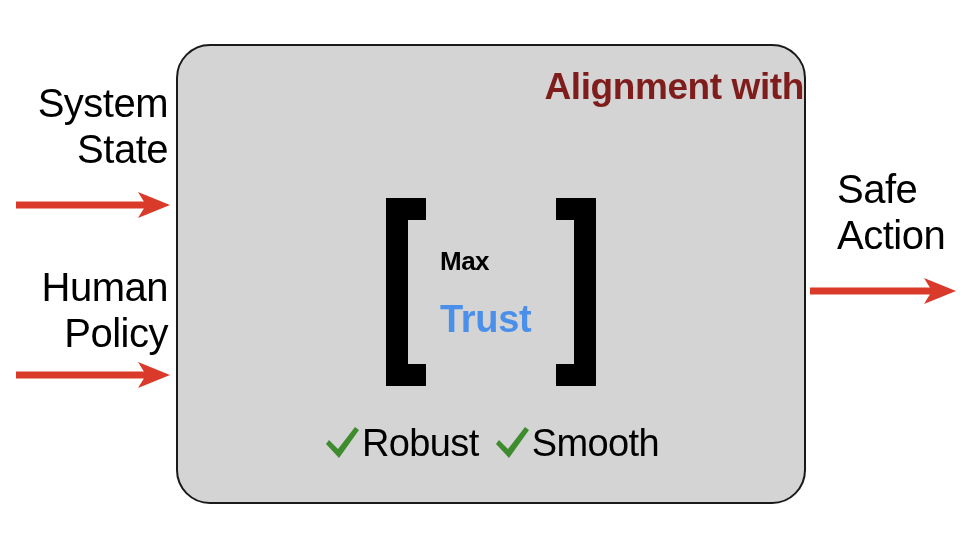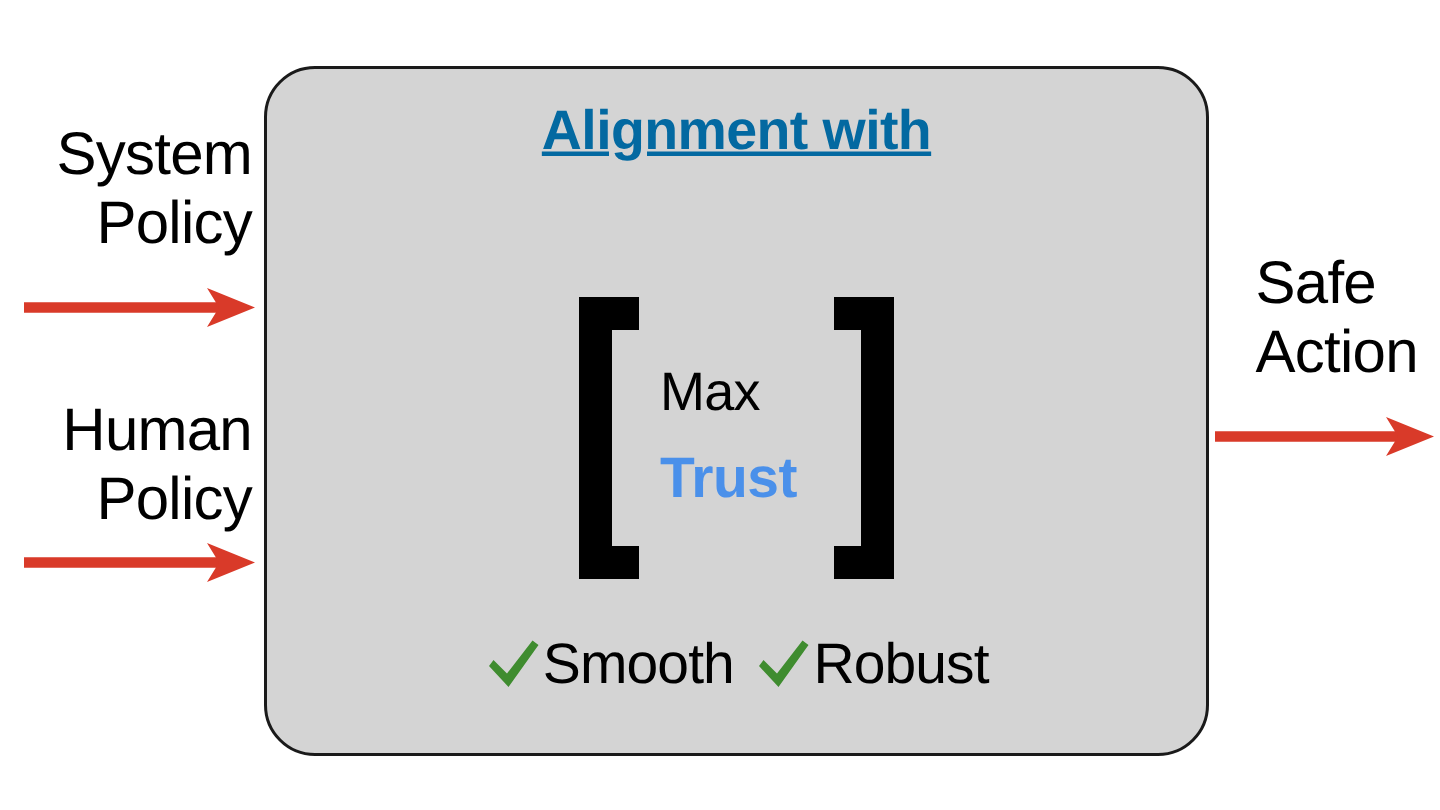--- a/index.html
+++ b/index.html
@@ -71,27 +71,26 @@
     border: 2px solid #1a1a1a;
     border-radius: 34px;
     box-sizing: border-box;
   }
 
   #box-title {
     position: absolute;
     left: 0;
     top: 17px;
     width: 100%;
-    text-align: center;
+    text-align: right;
     font-size: 37px;
     line-height: 48px;
     font-weight: bold;
-    color: #0369a1;
+    color: #7f1d1d;
     letter-spacing: -0.4px;
-    text-decoration: underline;
   }
   #box-title .title-line { display: block; }
 
   
   #optim-block {
     position: absolute;
     left: 0;
     top: 146px;
     width: 100%;
     height: 200px;
@@ -115,24 +114,24 @@
     padding-bottom: 4px;
   }
   .optim-row {
     display: flex;
     align-items: baseline;
     white-space: pre;
   }
   .optim-op {
     display: inline-block;
     width: 104px;
-    font-size: 36px;
+    font-size: 26px;
     line-height: 44px;
     color: #000000;
-    font-weight: 400;
+    font-weight: 700;
     letter-spacing: -0.5px;
   }
   .optim-term {
     font-size: 38px;
     line-height: 44px;
     font-weight: bold;
     letter-spacing: -0.3px;
   }
   #term-agency { color: #dd7f33; }
   #term-safety { color: #4a90ea; }
@@ -166,21 +165,21 @@
     font-weight: 400;
     letter-spacing: -0.6px;
   }
 </style>
 </head>
 <body>
 
 <div id="canvas">
 
   <div id="sys-state-label" class="io-label">System
-Policy</div>
+State</div>
 
   <svg id="arrow-system-state" class="arrow" width="160" height="30" viewBox="0 0 160 30">
     <line x1="2" y1="15" x2="132" y2="15" stroke="#d93a29" stroke-width="7"></line>
     <path d="M 124 2 L 156 15 L 124 28 L 132 15 Z" fill="#d93a29"></path>
   </svg>
 
   <div id="human-policy-label" class="io-label">Human
 Policy</div>
 
   <svg id="arrow-human-policy" class="arrow" width="160" height="30" viewBox="0 0 160 30">
@@ -228,29 +227,29 @@
     </div>
 
     <div id="checks-row">
 
       <span class="check-item">
         <span class="check-mark">
           <svg width="38" height="40" viewBox="0 0 38 40">
             <path d="M 3 21 L 6 17 L 15 26 L 32 4 L 36 7 L 16 35 Z" fill="#3f8c2f"></path>
           </svg>
         </span>
-        <span class="check-text">Smooth</span>
+        <span class="check-text">Robust</span>
       </span>
 
       <span class="check-item">
         <span class="check-mark">
           <svg width="38" height="40" viewBox="0 0 38 40">
             <path d="M 3 21 L 6 17 L 15 26 L 32 4 L 36 7 L 16 35 Z" fill="#3f8c2f"></path>
           </svg>
         </span>
-        <span class="check-text">Robust</span>
+        <span class="check-text">Smooth</span>
       </span>
 
 
     </div>
 
   </div>
 </div>
 
 </body></html>

